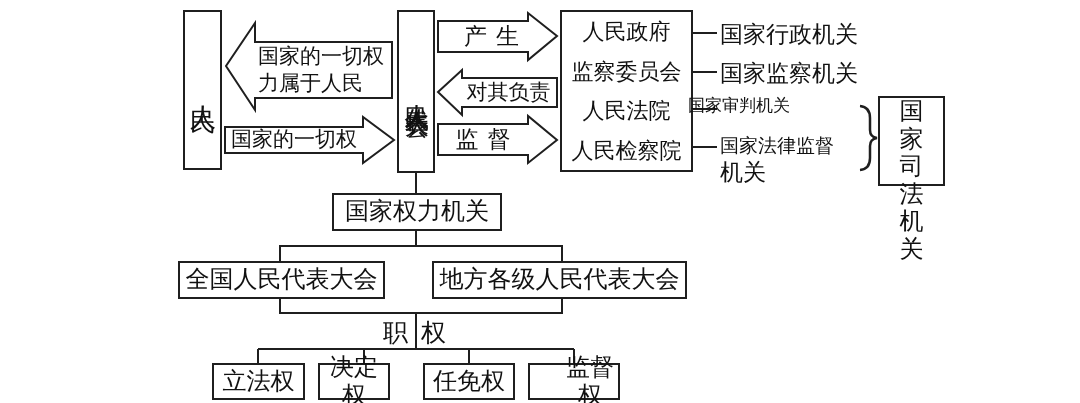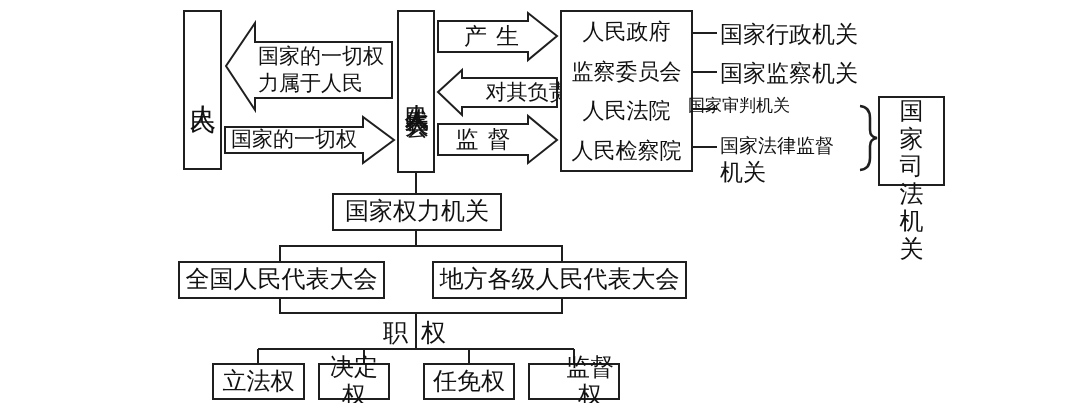--- a/index.html
+++ b/index.html
@@ -74,21 +74,21 @@
   <div class="node vert" style="left:183px; top:10px; width:39px; height:160px; font-size:26px; letter-spacing:6px;">人民</div>
 
   <div class="node vert" style="left:397px; top:10px; width:38px; height:163px; font-size:24px; letter-spacing:2px;">人民代表大会</div>
 
   <div class="arrow-label" style="left:258px; top:43px; width:133px; font-size:21px; line-height:27px; text-align:left;">
     <div>国家的一切权</div>
     <div>力属于人民</div>
   </div>
   <div class="arrow-label" style="left:226px; top:128px; width:136px; font-size:21px;">国家的一切权</div>
   <div class="arrow-label" style="left:438px; top:24px; width:90px; font-size:23px; letter-spacing:9px; padding-left:9px;text-align:right;">产生</div>
-  <div class="arrow-label" style="left:460px; top:81px; width:97px; font-size:21px;margin-left:19px;">对其负责</div>
+  <div class="arrow-label" style="left:460px; top:81px; width:97px; font-size:21px;">对其负责</div>
   <div class="arrow-label" style="left:438px; top:127px; width:90px; font-size:23px; letter-spacing:9px; padding-left:9px;">监督</div>
 
   <div class="node org-col" style="left:560px; top:10px; width:133px; height:162px; font-size:22px;">
     <div>人民政府</div>
     <div>监察委员会</div>
     <div>人民法院</div>
     <div>人民检察院</div>
   </div>
 
   <div class="label" style="left:720px; top:22px; font-size:23px;">国家行政机关</div>

